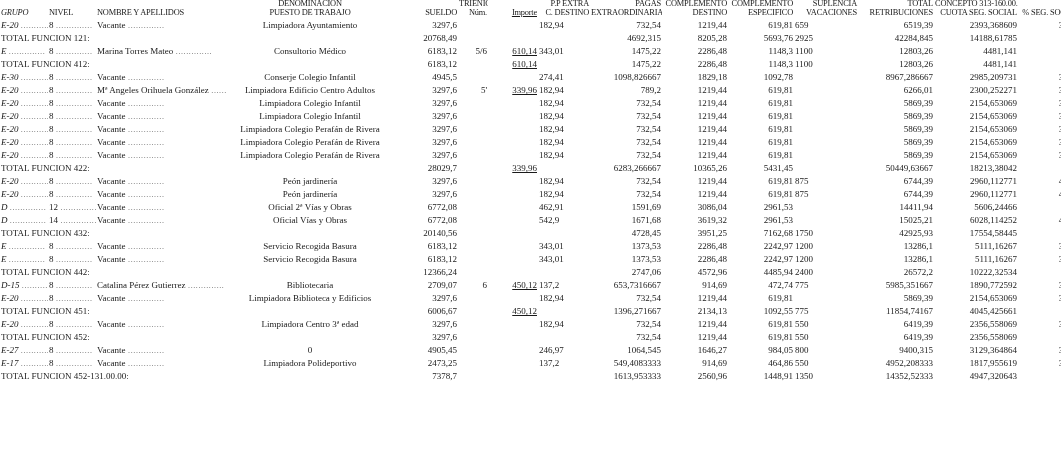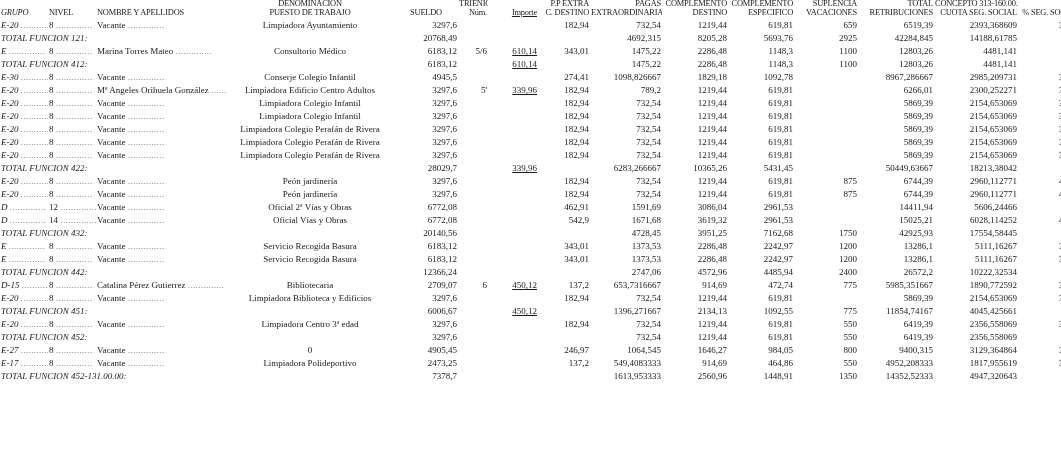--- a/index.html
+++ b/index.html
@@ -46,43 +46,43 @@
   tbody tr { height: 13px; }
   tbody td { height: 13px; }
 
   .c-grupo { width: 46px; text-align: left; font-style: italic; }
   .c-nivel { width: 46px; text-align: left; }
   .c-nombre { width: 128px; text-align: left; margin-left: 12px; }
   .c-denom { width: 166px; text-align: center; }
   .c-sueldo { width: 62px; text-align: right; }
   .c-trinum { width: 28px; text-align: right; }
   .c-triimp { width: 48px; text-align: right; text-decoration: underline; }
-  .c-ppextra { width: 50px; text-align: right; }
+  .c-ppextra { width: 50px; text-align: left; }
   .c-extraord { width: 70px; text-align: right; }
   .c-compdest { width: 64px; text-align: right; }
   .c-compesp { width: 64px; text-align: right; }
-  .c-suplvac { width: 62px; text-align: right; }
+  .c-suplvac { width: 62px; }
   .c-retrib { width: 74px; text-align: right; }
   .c-concepto { width: 82px; text-align: right; margin-top: 45px; }
   .c-segsocial { width: 60px; text-align: right; }
 
   .dots-cell {
     position: relative;
   }
   .dots {
     letter-spacing: 0.6px;
     color: #555;
     font-size: 8px;
   }
   .total-row td { font-size: 9px; }
-  .total-label { text-align: left; font-style: italic; }
+  .total-label { text-align: left; }
 
   .hdr-row th { border: none; }
   .txt-right { text-align: right; }
-  .txt-center { text-align: center; }
+  .txt-center { text-align: right; }
 </style>
 </head>
 <body>
 
 <div id="sheet">
   <table class="grid">
     <thead>
       <tr class="hdr-row">
         <th class="c-grupo">GRUPO</th>
         <th class="c-nivel">NIVEL</th>

